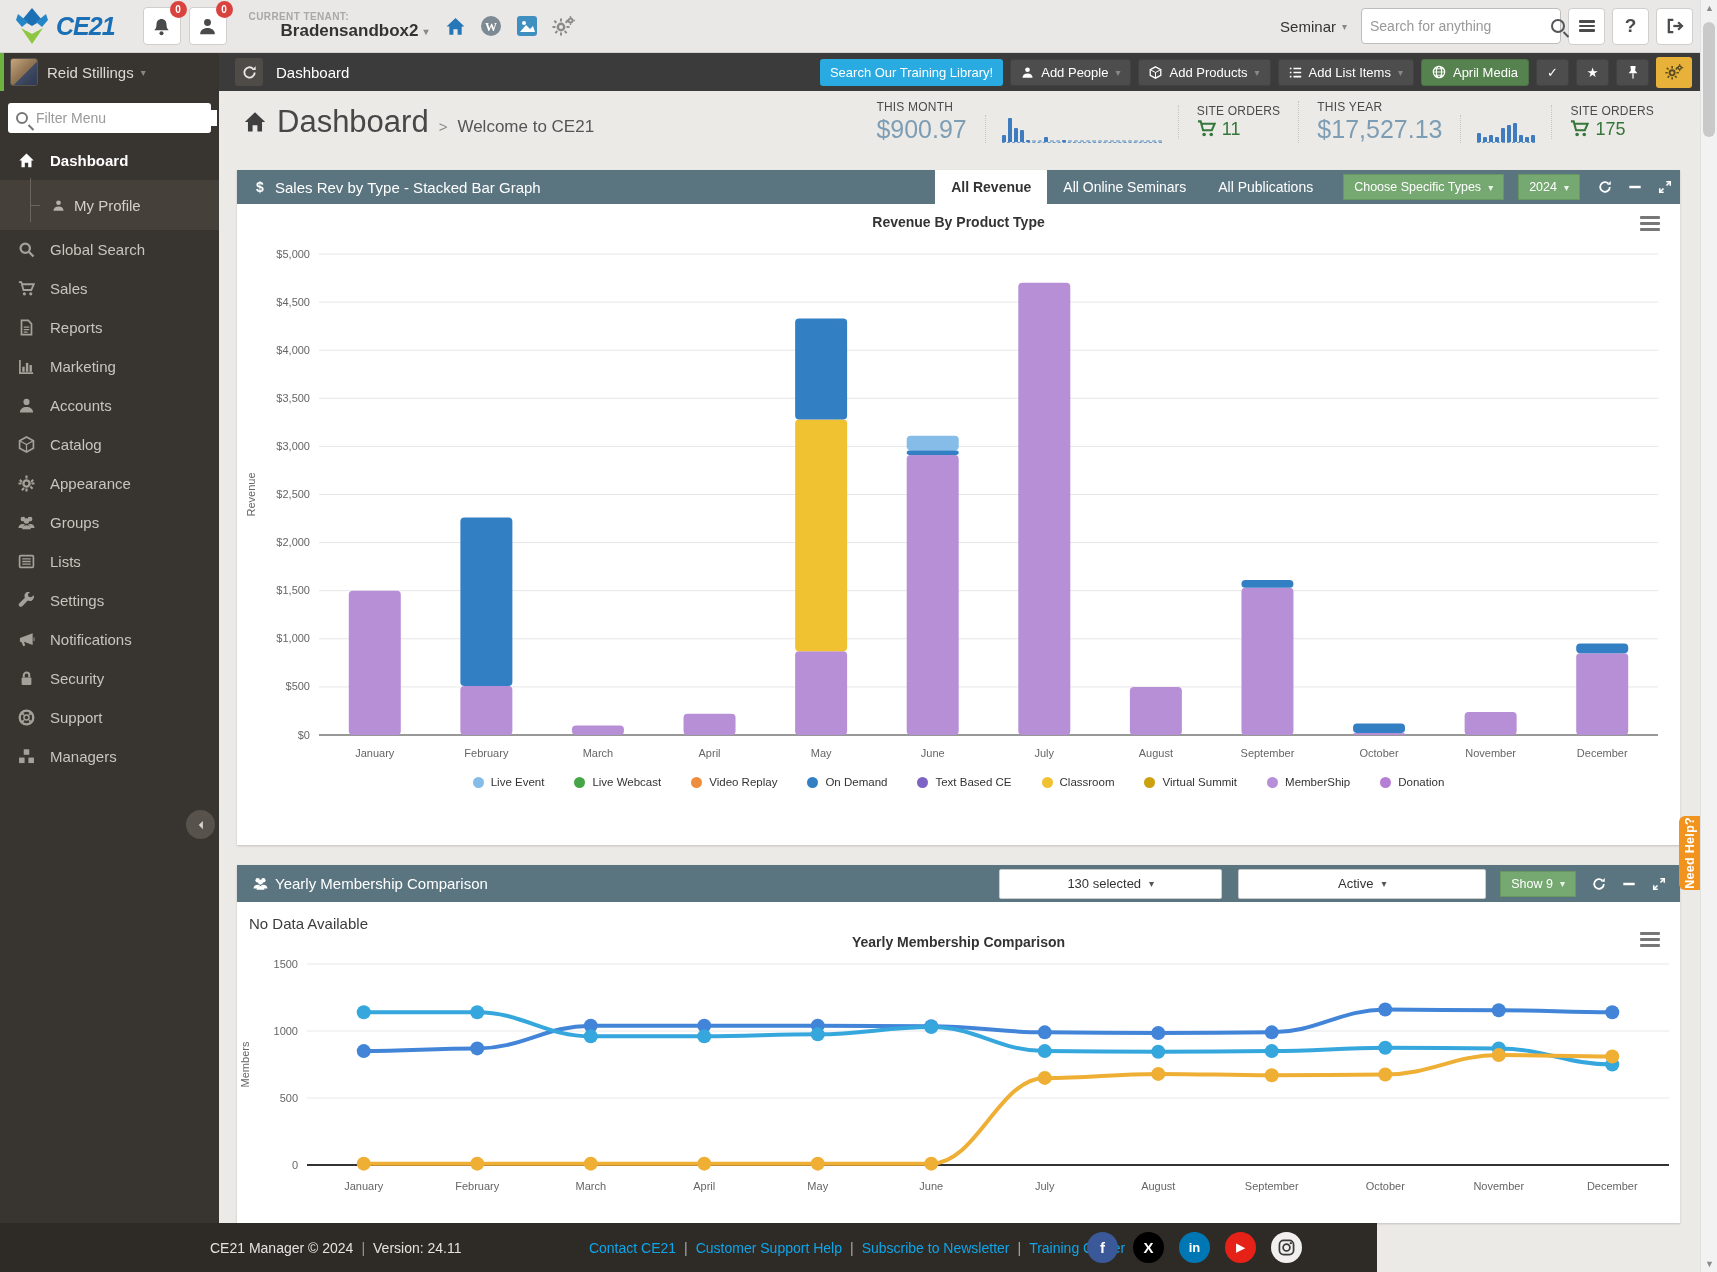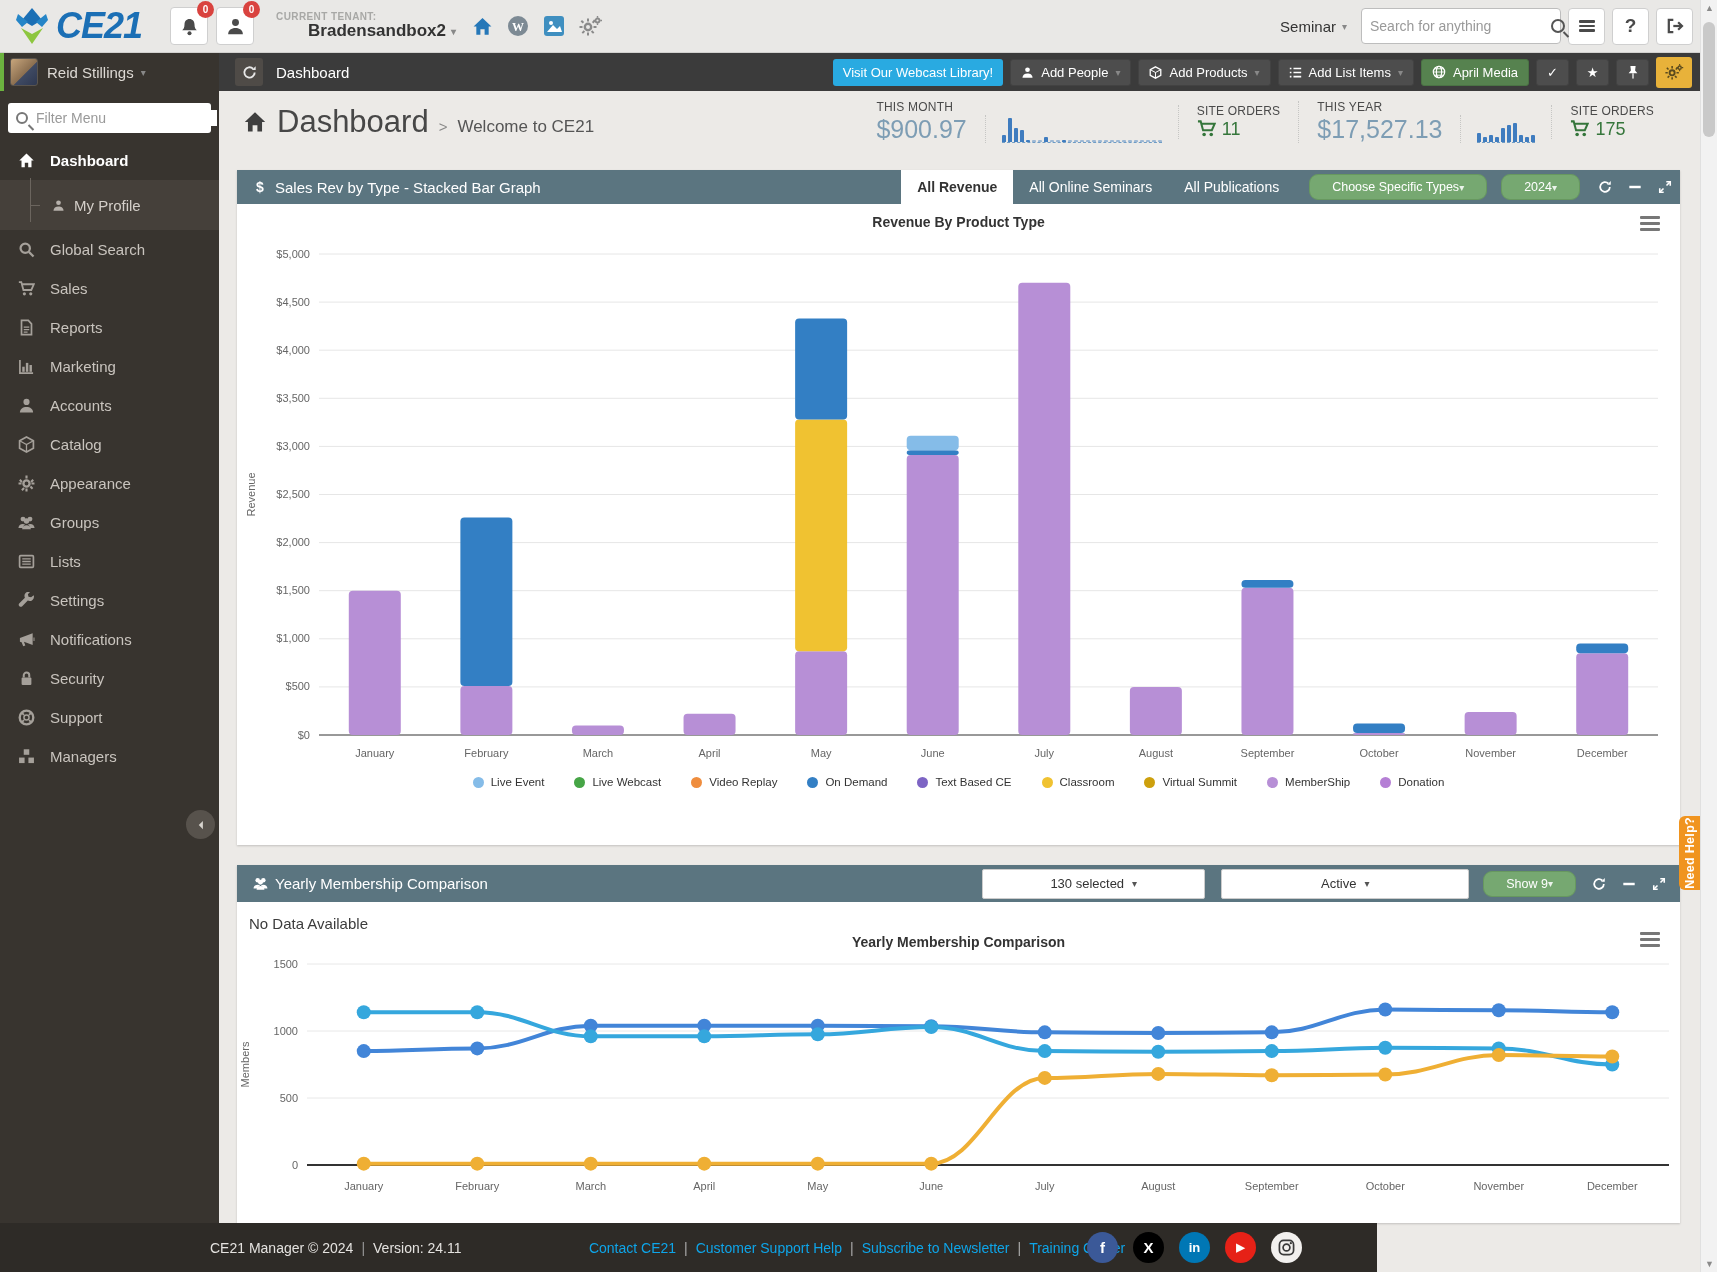--- a/index.html
+++ b/index.html
@@ -3,21 +3,21 @@
 <meta charset="utf-8">
 <style>
   * { margin:0; padding:0; box-sizing:border-box; }
   html,body { width:1717px; height:1272px; overflow:hidden; }
   body { font-family:"Liberation Sans",sans-serif; background:#eceae7; position:relative; }
   .root { position:absolute; inset:0; width:1717px; height:1272px; }
 
   
   .topbar { position:absolute; left:0; top:0; width:1717px; height:53px; background:#e9e8e6; border-bottom:1px solid #d2d1cf; display:flex; align-items:center; }
   .logo { display:flex; align-items:center; margin-left:12px; gap:4px; }
-  .logo-text { font-size:36px; font-weight:bold; font-style:italic; color:#1b6fb5; letter-spacing:-1px; }
+  .logo-text { font-size:25px; font-weight:bold; font-style:italic; color:#1b6fb5; letter-spacing:-1px; }
   .icon-btn-white { position:relative; width:38px; height:38px; background:#fff; border:1px solid #cfcfcf; border-radius:4px; display:flex; align-items:center; justify-content:center; color:#4a4a4a; margin-left:8px; cursor:pointer; }
   .badge { position:absolute; top:-7px; right:-7px; min-width:17px; height:17px; background:#d9433f; color:#fff; font-size:10px; font-weight:bold; border-radius:9px; display:flex; align-items:center; justify-content:center; padding:0 4px; }
   .tenant { margin-left:22px; line-height:1.1; }
   .tenant-label { font-size:10px; font-weight:bold; color:#a8a8a6; letter-spacing:.4px; }
   .tenant-name { font-size:17px; font-weight:bold; color:#333; display:flex; align-items:center; gap:5px; cursor:pointer;margin-left:32px; }
   .caret { font-size:10px; color:#888; }
   .topbar-quick { display:flex; align-items:center; gap:14px; margin-left:16px; }
   .topbar-quick .qicon { cursor:pointer; display:flex; }
   .topbar-right { margin-left:auto; display:flex; align-items:center; margin-right:24px; }
   .seminar { font-size:15px; color:#333; display:flex; align-items:center; gap:6px; cursor:pointer; margin-right:14px; }
@@ -81,21 +81,21 @@
   .spark-bars i { width:4px; background:#3f7cbf; border-radius:1px 1px 0 0; display:block; }
 
   
   .panel { position:absolute; left:237px; width:1443px; background:#fff; box-shadow:0 1px 2px rgba(0,0,0,.18); }
   .panel-head { height:34px; background:#5b7580; display:flex; align-items:center; color:#fff; padding-left:12px; }
   .panel-head .ph-icon { width:22px; display:flex; justify-content:center; font-weight:bold; font-size:14px; }
   .panel-title { font-size:15px; margin-left:4px; }
   .ph-right { margin-left:auto; display:flex; align-items:center; height:100%; }
   .tab { height:100%; display:flex; align-items:center; padding:0 16px; color:#fff; font-size:14px; cursor:pointer; }
   .tab.active { background:#fff; color:#333; font-weight:bold; }
-  .pill { height:26px; background:#76a871; border:1px solid #67985f; border-radius:9px; color:#fff; font-size:12.5px; display:flex; align-items:center; padding:0 22px; margin-left:14px; cursor:pointer; }
+  .pill { height:26px; background:#76a871; border:1px solid #67985f; border-radius:0; color:#fff; font-size:12.5px; display:flex; align-items:center; gap:7px; padding:0 10px; margin-left:14px; cursor:pointer; }
   .ph-iconbtn { width:30px; height:100%; display:flex; align-items:center; justify-content:center; color:#fff; cursor:pointer; }
   .white-dd { height:30px; background:#fff; border:1px solid #ccc; border-radius:2px; color:#333; font-size:13px; display:flex; align-items:center; justify-content:center; gap:8px; margin-left:16px; cursor:pointer; }
   .white-dd .caret { color:#555; }
 
   .chart-body { position:relative; padding-top:10px; }
   .chart-title { text-align:center; font-size:14px; font-weight:bold; color:#333; }
   .ctx-menu { position:absolute; right:20px; top:12px; width:20px; cursor:pointer; }
   .ctx-menu span { display:block; height:3px; background:#777; margin-bottom:3px; border-radius:1px; }
   .legend { display:flex; justify-content:center; gap:30px; margin-top:2px; }
   .legend-item { display:flex; align-items:center; gap:7px; font-size:11.5px; color:#333; cursor:pointer; }
@@ -222,21 +222,21 @@
   <div class="toolbar">
     <div class="tool-refresh">
       <svg width="15" height="15" viewBox="0 0 16 16">
           <path d="M13.5 8a5.5 5.5 0 1 1-1.7-4" fill="none" stroke="currentColor" stroke-width="2"></path>
           <polygon points="14.6,1.2 14.6,5.4 10.4,5.4" fill="currentColor"></polygon>
         </svg>
     </div>
     <span class="tool-title">Dashboard</span>
     <div class="toolbar-right">
       <div class="btn btn-cyan">
-          <span>Visit Our Webcast Library!</span>
+          <span>Search Our Training Library!</span>
         </div>
       <div class="btn btn-dark">
         <svg width="13" height="13" viewBox="0 0 16 16" fill="currentColor">
             <circle cx="8" cy="4.6" r="2.9"></circle>
             <path d="M1.8 14.6c0-3.5 2.8-5.3 6.2-5.3s6.2 1.8 6.2 5.3z"></path>
           </svg>
         <span>Add People</span>
           <span class="caret">▾</span>
       </div>
       <div class="btn btn-dark">

